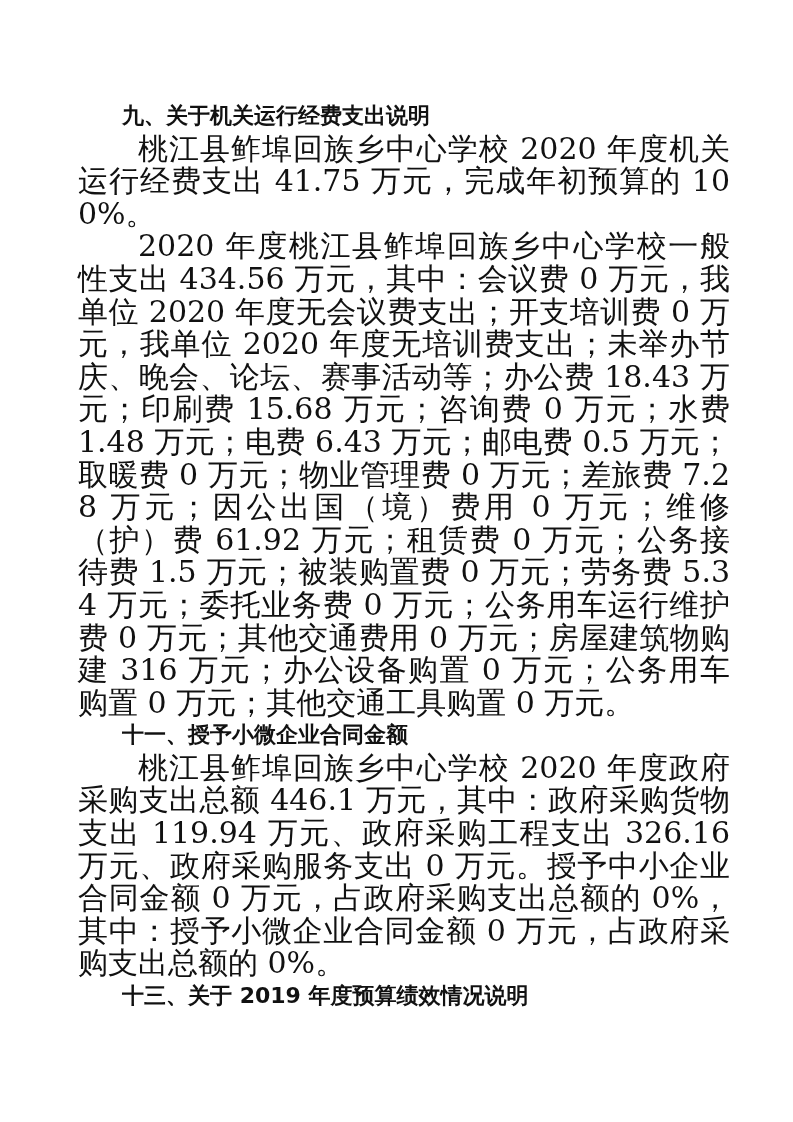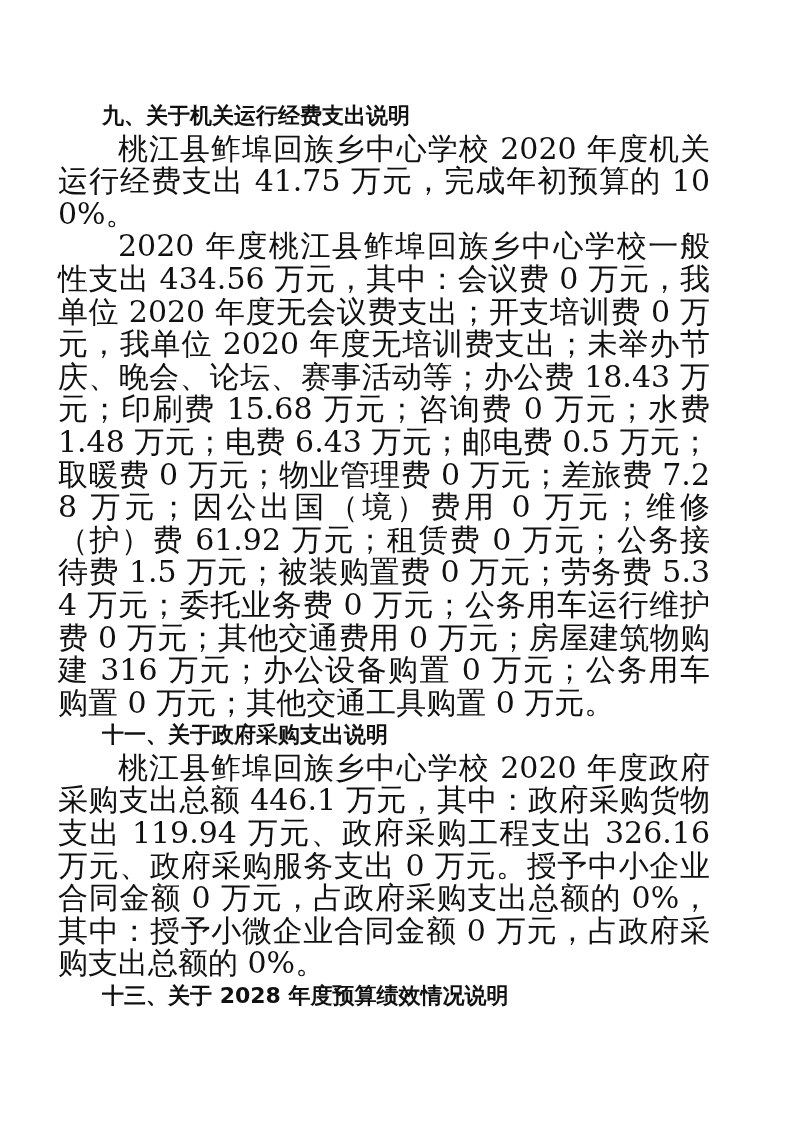--- a/index.html
+++ b/index.html
@@ -10,21 +10,21 @@
     position: relative;
     width: 793px;
     height: 1122px;
     background: #ffffff;
     overflow: hidden;
     margin: 0 auto;
   }
   .content {
     position: absolute;
     top: 100px;
-    left: 58px;
+    left: 78px;
     width: 652px;
     color: #111111;
   }
   .doc-heading {
     font-family: "DejaVu Sans", "Liberation Sans", sans-serif;
     font-weight: bold;
     font-size: 22px;
     line-height: 32.6px;
     text-indent: 2em;
     text-align: left;
@@ -50,23 +50,23 @@
     <section>
       <h2 class="doc-heading">九、关于机关运行经费支出说明</h2>
       <p class="doc-paragraph">桃江县鲊埠回族乡中心学校 2020 年度机关运行经费支出 41.75 万元，完成年初预算的 100%。</p>
     </section>
 
     <section>
       <p class="doc-paragraph">2020 年度桃江县鲊埠回族乡中心学校一般性支出 434.56 万元，其中：会议费 0 万元，我单位 2020 年度无会议费支出；开支培训费 0 万元，我单位 2020 年度无培训费支出；未举办节庆、晚会、论坛、赛事活动等；办公费 18.43 万元；印刷费 15.68 万元；咨询费 0 万元；水费 1.48 万元；电费 6.43 万元；邮电费 0.5 万元；取暖费 0 万元；物业管理费 0 万元；差旅费 7.28 万元；因公出国（境）费用 0 万元；维修（护）费 61.92 万元；租赁费 0 万元；公务接待费 1.5 万元；被装购置费 0 万元；劳务费 5.34 万元；委托业务费 0 万元；公务用车运行维护费 0 万元；其他交通费用 0 万元；房屋建筑物购建 316 万元；办公设备购置 0 万元；公务用车购置 0 万元；其他交通工具购置 0 万元。</p>
     </section>
 
     <section>
-      <h2 class="doc-heading">十一、关于政府采购支出说明</h2>
+      <h2 class="doc-heading">十一、授予小微企业合同金额</h2>
       <p class="doc-paragraph">桃江县鲊埠回族乡中心学校 2020 年度政府采购支出总额 446.1 万元，其中：政府采购货物支出 119.94 万元、政府采购工程支出 326.16 万元、政府采购服务支出 0 万元。授予中小企业合同金额 0 万元，占政府采购支出总额的 0%，其中：授予小微企业合同金额 0 万元，占政府采购支出总额的 0%。</p>
     </section>
 
 
     <section>
-      <h2 class="doc-heading">十三、关于 2028 年度预算绩效情况说明</h2>
+      <h2 class="doc-heading">十三、关于 2019 年度预算绩效情况说明</h2>
     </section>
 
   </div>
 </div>
 
 </body></html>

